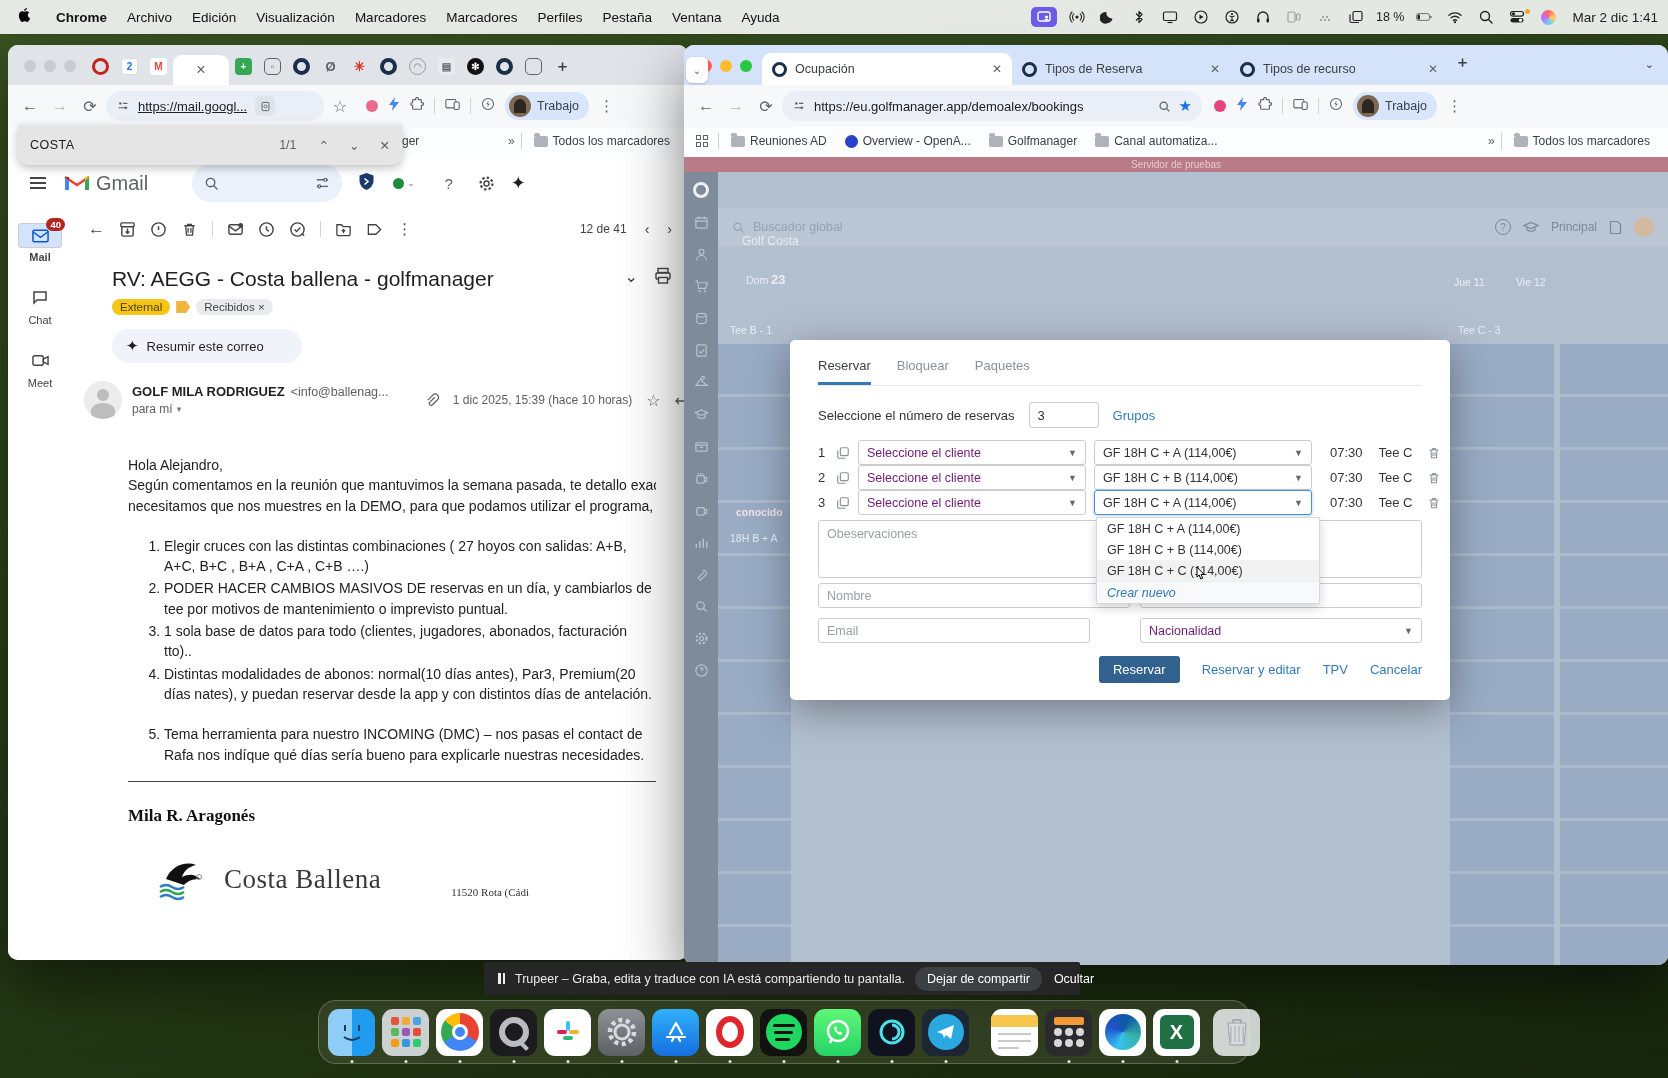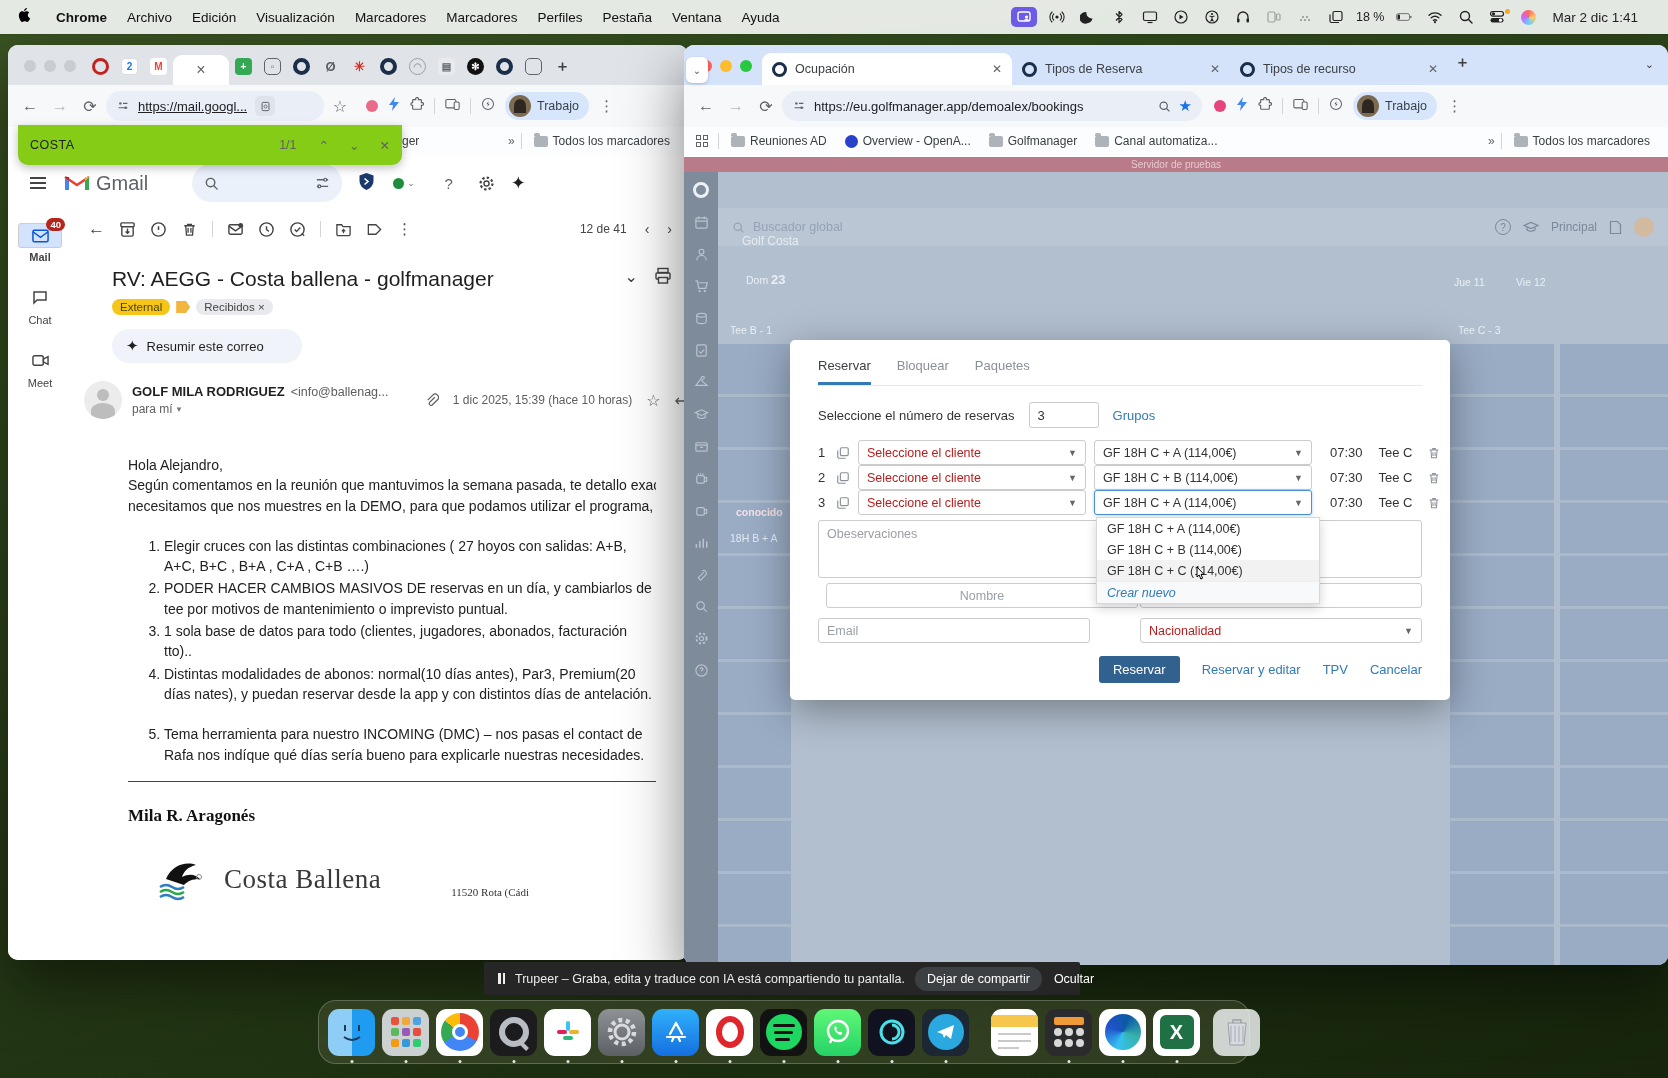--- a/index.html
+++ b/index.html
@@ -7,21 +7,21 @@
   body { font-family:"Liberation Sans", sans-serif; position:relative;
          background:linear-gradient(160deg,#3a5422 0%,#2c431a 40%,#1d2f10 75%,#16250c 100%); }
 
   
   .menubar { position:absolute; top:0; left:0; width:1668px; height:34px; z-index:100;
     background:rgba(244,246,244,.92); display:flex; align-items:center; font-size:13.5px; color:#111;
     box-shadow:0 0 2px rgba(0,0,0,.25); }
   .menubar .apple { margin:0 14px 0 18px; }
   .menubar .mitem { padding:0 10px; }
   .menubar .mitem.b { font-weight:700; }
-  .mb-right { margin-left:auto; display:flex; align-items:center; gap:9px; padding-right:30px; color:#222; }
+  .mb-right { margin-left:auto; display:flex; align-items:center; gap:9px; padding-right:10px; color:#222; }
   .st { width:22px; height:18px; display:inline-flex; align-items:center; justify-content:center; }
   .st svg { width:16px; height:16px; }
   .share-pill { background:#6c5be7; border-radius:5px; width:26px; height:20px; display:flex; align-items:center; justify-content:center; }
   .clock { font-size:13.5px; margin-left:4px; white-space:nowrap; }
 
   
   .win { position:absolute; border-radius:10px; overflow:hidden; box-shadow:0 25px 60px rgba(0,0,0,.5); background:#fff; }
   .tabstrip { height:40px; display:flex; align-items:flex-end; }
   .traffic { display:flex; gap:8px; margin:0 10px 13px 16px; }
   .tl { width:12px; height:12px; border-radius:50%; }
@@ -43,21 +43,21 @@
   .vdiv { width:1px; height:16px; background:#d0d3d8; }
   .fav { width:17px; height:17px; border-radius:4px; display:flex; align-items:center; justify-content:center;
          font-size:10px; font-weight:700; margin:0 6px 10px 6px; flex:0 0 auto; }
   .caret { font-size:9px; color:#777; }
 
   
   #lwin { left:8px; top:45px; width:680px; height:915px; z-index:10; }
   #lwin .tabstrip { background:#e0e3e8; }
   #lwin .tl { background:#c9cdd2; }
   .activetab-sm { background:#fff; border-radius:9px 9px 0 0; height:30px; width:56px; display:flex; align-items:center; justify-content:center; color:#5f6368; }
-  .findbar { position:absolute; left:10px; top:80px; width:384px; height:40px; background:#84cc16; border-radius:0 0 10px 10px;
+  .findbar { position:absolute; left:10px; top:80px; width:384px; height:40px; background:#e5e5e5; border-radius:0 0 10px 10px;
              box-shadow:0 3px 10px rgba(0,0,0,.25); display:flex; align-items:center; padding:12px 12px; z-index:30; font-size:12.5px; color:#202124; }
   .gmail { position:absolute; top:112px; left:0; right:0; bottom:0; background:#fff; }
   .gm-head { height:52px; display:flex; align-items:center; padding:0 14px; gap:10px; }
   .gm-logo { display:flex; align-items:center; gap:6px; font-size:20px; color:#5f6368; }
   .searchpill { background:#eaf1fb; border-radius:20px; height:38px; width:150px; display:flex; align-items:center; justify-content:space-between; padding:0 12px; color:#5f6368; }
   .rail { position:absolute; left:0; top:52px; width:64px; display:flex; flex-direction:column; align-items:center; gap:20px; padding-top:14px; font-size:11px; color:#444; }
   .railitem { display:flex; flex-direction:column; align-items:center; gap:3px; }
   .railpill { width:44px; height:28px; border-radius:14px; display:flex; align-items:center; justify-content:center; position:relative; color:#444; }
   .railpill.sel { background:#d3e3fd; }
   .badge { position:absolute; top:-6px; right:-4px; background:#b3261e; color:#fff; border-radius:8px; font-size:9.5px; padding:1px 4px; font-weight:700; }
@@ -118,21 +118,21 @@
            box-shadow:0 10px 40px rgba(0,0,0,.35); z-index:10; font-size:13px; color:#333; }
   .mtabs { position:absolute; left:28px; right:28px; top:18px; display:flex; gap:26px; border-bottom:1px solid #e8e8e8; }
   .mtab { padding-bottom:9px; color:#8a9099; }
   .mtab.active { color:#3b3f44; border-bottom:3px solid #337ab7; }
   .numrow { position:absolute; left:28px; top:62px; display:flex; align-items:center; gap:14px; }
   .numinput { width:70px; height:26px; border:1px solid #ccc; border-radius:3px; padding:0 8px; font-size:13px; color:#333; font-family:inherit; }
   .blink { color:#337ab7; }
   .brow { position:absolute; left:28px; display:flex; align-items:center; gap:8px; height:25px; }
   .sel { height:25px; border:1px solid #ccc; border-radius:3px; display:flex; align-items:center; padding:0 8px;
          font-size:12.5px; background:#fff; }
-  .sel .ph { color:#b91c1c; }
+  .sel .ph { color:#701a75; }
   .sel .cv { margin-left:auto; font-size:9px; color:#666; }
   .sel.c1 { width:228px; }
   .sel.c2 { width:218px; }
   .sel.focus { border:1px solid #4a90d9; box-shadow:0 0 3px rgba(74,144,217,.5); }
   .rowico { color:#8a9099; display:flex; }
   .rowico svg { width:14px; height:14px; }
   .ddpanel { position:absolute; left:306px; top:177px; width:224px; background:#fff; border:1px solid #d8d8d8;
              box-shadow:0 4px 10px rgba(0,0,0,.18); z-index:20; font-size:12.5px; }
   .ddopt { height:21px; display:flex; align-items:center; padding:0 10px; color:#333; }
   .ddopt.hover { background:#f2f2f2; position:relative; }
@@ -878,21 +878,21 @@
         <span style="margin-left:10px;">07:30</span>
         <span style="margin-left:8px;">Tee C</span>
         <span class="rowico" style="margin-left:6px;">
             <svg viewBox="0 0 16 16">
               <path d="M3 4.5h10M6.5 4.5V3h3v1.5M4.5 4.5l.7 9h5.6l.7-9M6.8 7v4.5M9.2 7v4.5" fill="none" stroke="currentColor" stroke-width="1.2"></path>
             </svg>
           </span>
       </div>
 
       <textarea class="obs" placeholder="Obeservaciones" style=""></textarea>
-      <input class="minput" style="left: 36px; top: 243px; width: 312px; text-align: center;" placeholder="Nombre">
+      <input class="minput" style="left: 28px; top: 243px; width: 312px;" placeholder="Nombre">
       <input class="minput" style="left: 350px; top: 243px; width: 282px;">
       <input class="minput" style="left: 28px; top: 278px; width: 272px;" placeholder="Email">
       <div class="nacwrap">
         <div class="sel" style="width:282px;">
           <span class="ph">Nacionalidad</span>
             <span class="cv">▼</span>
         </div>
       </div>
 
       <div class="btnrow">

